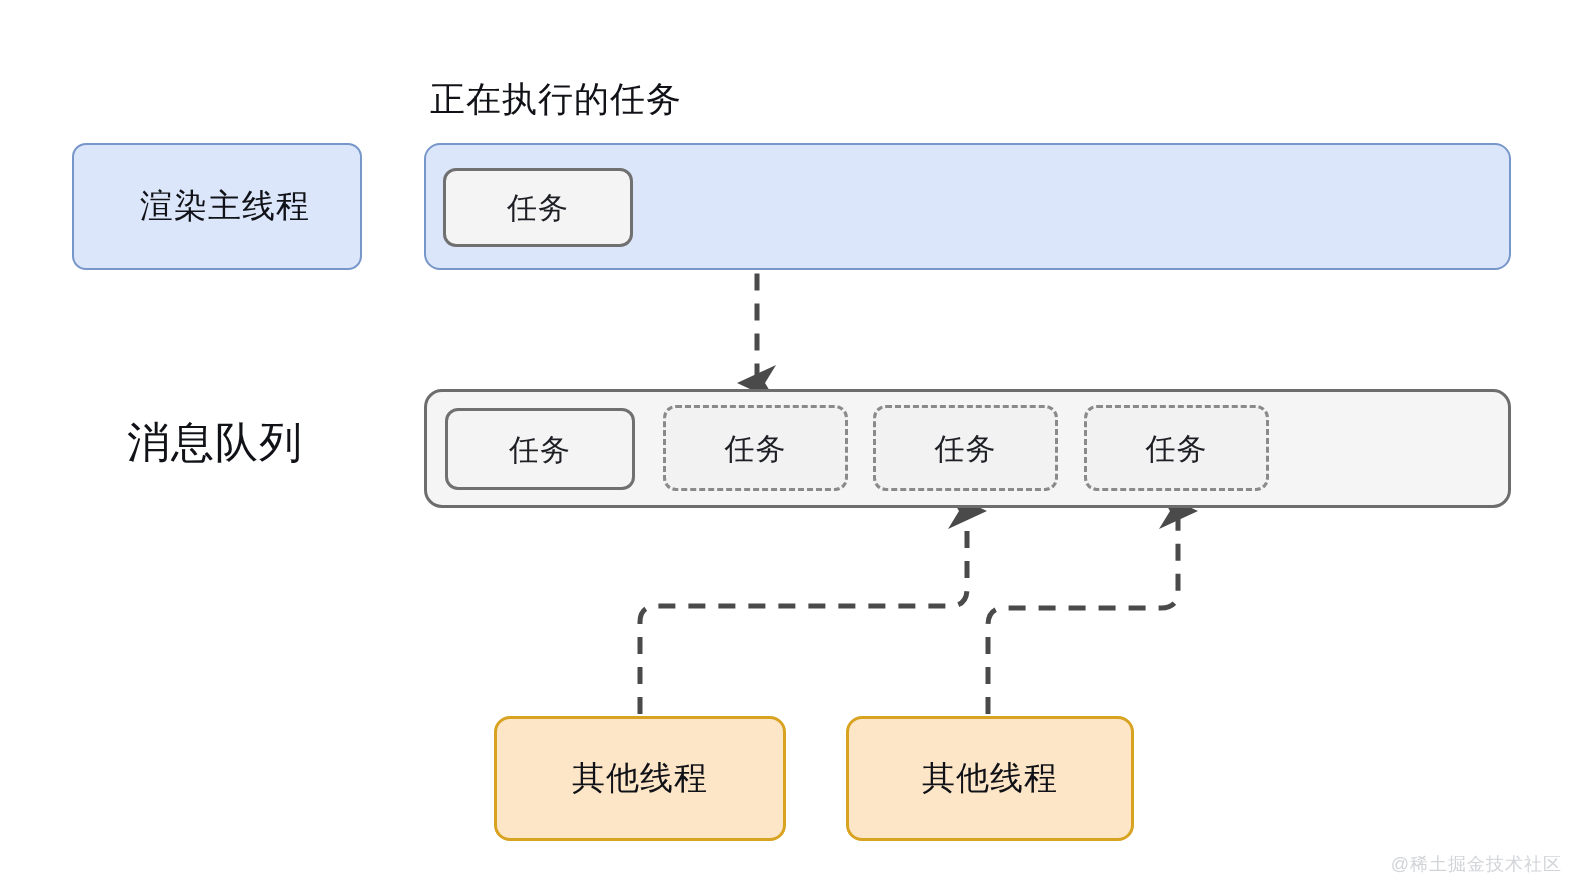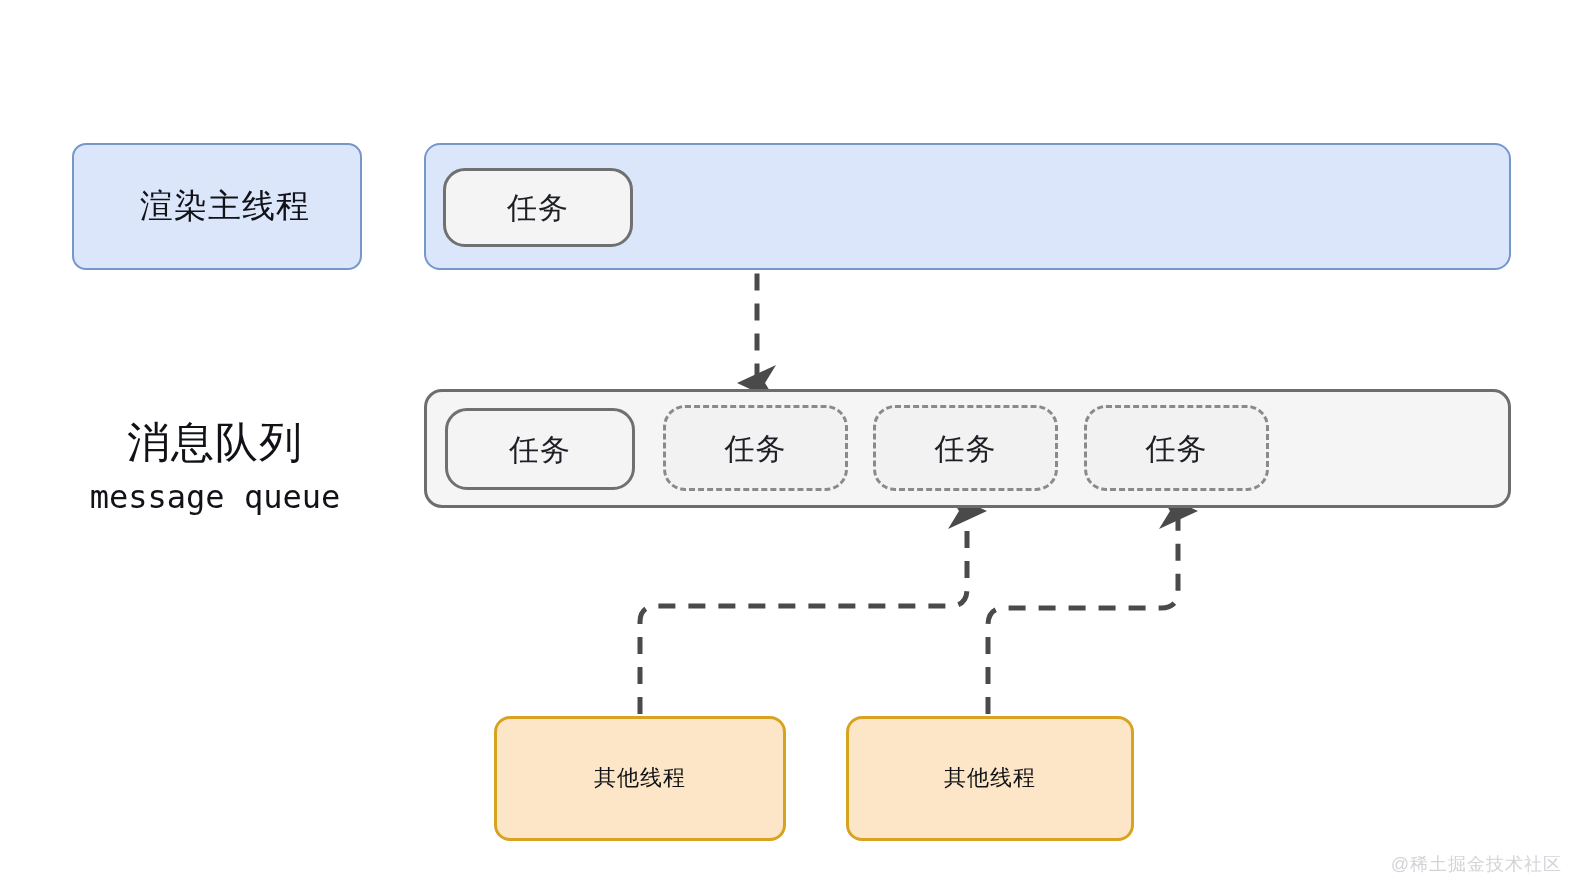--- a/index.html
+++ b/index.html
@@ -62,21 +62,21 @@
     height: 127px;
     border-radius: 16px;
   }
 
   
   .task {
     background: #f4f4f4;
     font-size: 30px;
     color: #1d1f24;
     letter-spacing: 1px;
-    border-radius: 22px;
+    border-radius: 13px;
   }
   .task-solid {
     border: 3px solid #707070;
   }
   .task-dashed {
     border: 3px dashed #8a8a8a;
     background: #f2f2f2;
   }
   .task-running {
     left: 443px;
@@ -118,21 +118,21 @@
   .q1 { left: 445px; top: 408px; width: 190px; height: 82px; }
   .q2 { left: 663px; top: 405px; width: 185px; height: 86px; }
   .q3 { left: 873px; top: 405px; width: 185px; height: 86px; }
   .q4 { left: 1084px; top: 405px; width: 185px; height: 86px; }
 
   
   .orange-box {
     background: #fce6c7;
     border: 3px solid #d9a322;
     border-radius: 16px;
-    font-size: 22px;
+    font-size: 33px;
     color: #101217;
     letter-spacing: 1px;
   }
   .w1 { left: 494px; top: 716px; width: 292px; height: 125px; }
   .w2 { left: 846px; top: 716px; width: 288px; height: 125px; }
 
   
   .diagram-title {
     position: absolute;
     left: 430px;
@@ -166,30 +166,30 @@
       </marker>
     </defs>
 
     <path d="M 637,207 L 741,207 Q 757,207 757,225 L 757,382" fill="none" stroke="#4a4a4a" stroke-width="5" stroke-dasharray="17 13" stroke-linecap="butt" marker-end="url(#arrowhead)"></path>
 
     <path d="M 640,714 L 640,622 Q 640,606 657,606 L 950,606 Q 967,606 967,589 L 967,512" fill="none" stroke="#4a4a4a" stroke-width="5" stroke-dasharray="17 13" stroke-linecap="butt" marker-end="url(#arrowhead)"></path>
 
     <path d="M 988,714 L 988,625 Q 988,608 1005,608 L 1161,608 Q 1178,608 1178,591 L 1178,512" fill="none" stroke="#4a4a4a" stroke-width="5" stroke-dasharray="17 13" stroke-linecap="butt" marker-end="url(#arrowhead)"></path>
   </svg>
 
+  <div class="diagram-title">正在执行的任务</div>
 
   <div class="box blue-box label-main-thread">渲染主线程</div>
 
   <div class="box blue-box band-main-thread"></div>
 
   <div class="box task task-solid task-running">任务</div>
 
   <div class="queue-label">
     <span class="cn">消息队列</span>
-    <span class="en">message queue</span>
   </div>
 
   <div class="box queue-band"></div>
 
   <div class="box task task-solid q1">任务</div>
   <div class="box task task-dashed q2">任务</div>
   <div class="box task task-dashed q3">任务</div>
   <div class="box task task-dashed q4">任务</div>
 
   <div class="box orange-box w1">其他线程</div>

